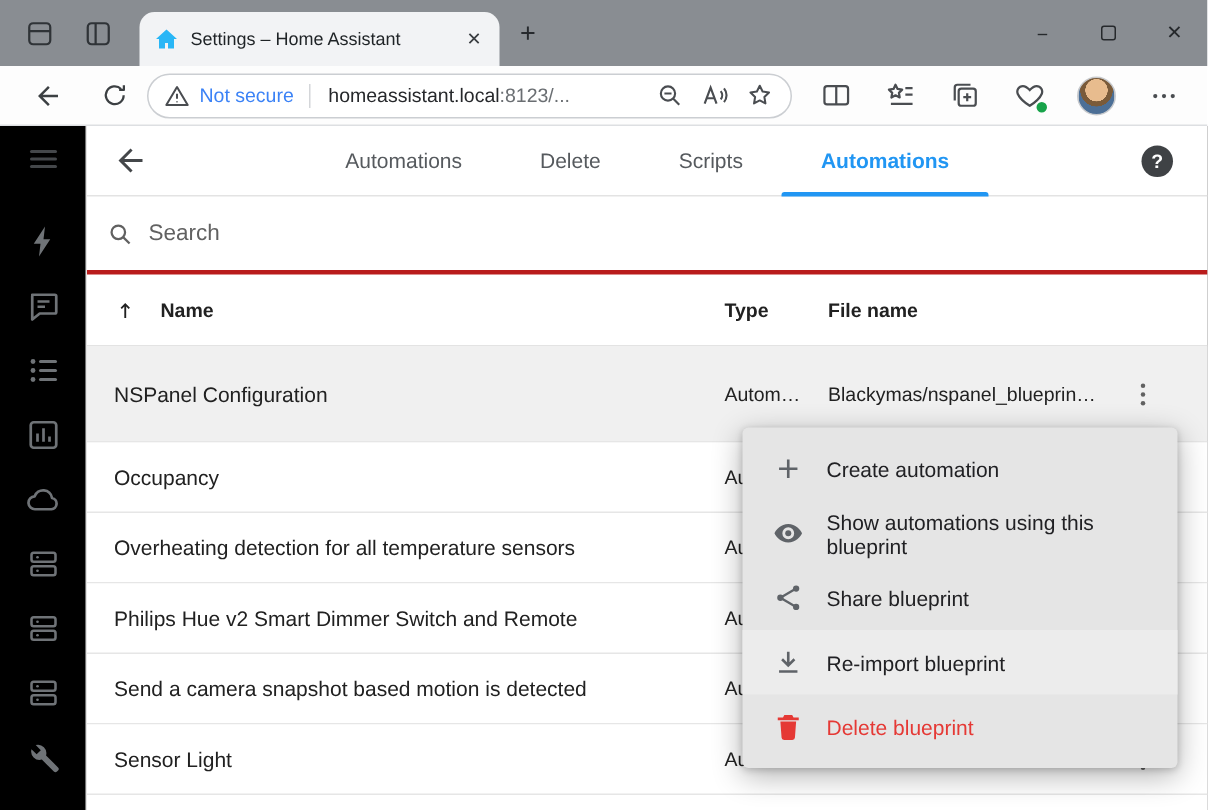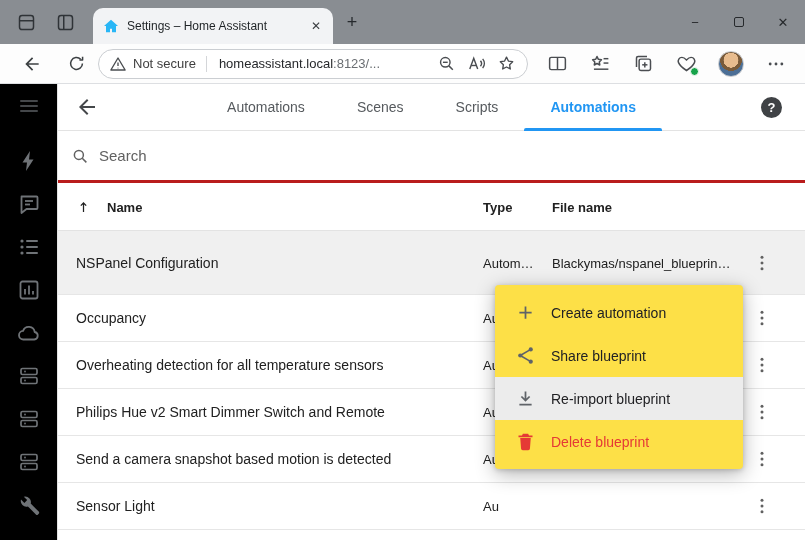--- a/index.html
+++ b/index.html
@@ -19,21 +19,21 @@
   .winctl { position: absolute; right: 0; top: 0; height: 44px; display: flex; }
   .winctl .wbtn { width: 44px; height: 44px; display: flex; align-items: center; justify-content: center; color: #26292C; font-size: 13px; }
   .max-glyph { width: 10px; height: 10px; border: 1.4px solid #26292C; border-radius: 2px; }
 
   
   .toolbar { height: 40px; background: #FDFDFD; border-bottom: 1px solid #DDDFE2; display: flex; align-items: center; padding: 0 10px; }
   .nav-ico { width: 26px; height: 26px; display: flex; align-items: center; justify-content: center; font-size: 17px; color: #3C4043; margin: 0 9px 0 9px; }
   .addr { height: 30px; flex: 0 0 430px; background: #fff; border: 1px solid #CBCED2; border-radius: 16px; display: flex; align-items: center; padding: 0 10px; }
   .sec-chip { display: flex; align-items: center; }
   .sec-ico { width: 18px; height: 18px; }
-  .sec-label { font-size: 13px; color: #404040; margin: 0 10px 0 6px; white-space: nowrap; }
+  .sec-label { font-size: 13px; color: #3b82f6; margin: 0 10px 0 6px; white-space: nowrap; }
   .addr-div { width: 1px; height: 16px; background: #D4D6D9; margin-right: 12px; }
   .host { font-size: 13px; color: #26282B; white-space: nowrap; }
   .upath { font-size: 13px; color: #6A6E72; white-space: nowrap; }
   .addr-spacer { flex: 1; }
   .mini-ico { width: 21px; height: 21px; margin-left: 9px; flex: 0 0 21px; display: flex; align-items: center; justify-content: center; font-size: 15px; color: #4A4D51; }
   .tb-right { display: flex; align-items: center; margin-left: 18px; gap: 20px; }
   .tb-right .rt-ico { width: 23px; height: 23px; position: relative; display: flex; align-items: center; justify-content: center; font-size: 17px; color: #4A4D51; }
   .green-dot { position: absolute; right: -1px; bottom: -1px; width: 9px; height: 9px; background: #17A34A; border-radius: 50%; border: 1.5px solid #FDFDFD; }
   .avatar { width: 26px; height: 26px; border-radius: 50%; border: 1px solid #C8CACD; background: radial-gradient(circle at 50% 34%, #E8BC8E 0 37%, #7A5B3A 38% 54%, #4C6F96 55% 100%); }
 
@@ -62,21 +62,21 @@
   .col-type { position: absolute; left: 425px; top: 50%; transform: translateY(-50%); white-space: nowrap; }
   .col-file { position: absolute; left: 494px; top: 50%; transform: translateY(-50%); white-space: nowrap; }
   .col-kebab { position: absolute; left: 694px; top: 50%; transform: translateY(-50%); width: 20px; height: 20px; }
   .sort-ico { width: 15px; height: 15px; }
 
   .row { height: 47px; position: relative; border-bottom: 1px solid #E6E6E6; background: #fff; font-size: 14px; color: #212121; }
   .row.hl { height: 64px; background: #F0F0F0; }
   .row .col-type, .row .col-file { font-size: 13px; }
 
   
-  .menu { position: absolute; left: 495px; top: 285px; width: 248px; background: #fde047; border-radius: 4px; padding: 6px 0; z-index: 50;
+  .menu { position: absolute; left: 495px; top: 285px; width: 290px; background: #e5e5e5; border-radius: 4px; padding: 6px 0; z-index: 50;
           box-shadow: 0 5px 20px rgba(0,0,0,0.30), 0 1px 5px rgba(0,0,0,0.18); }
   .menu-item { height: 43px; display: flex; align-items: center; padding-left: 20px; gap: 15px; font-size: 14px; color: #212124; }
   .menu-item.highlighted { background: #ECECEC; }
   .menu-item.danger { color: #E53935; }
   .menu-ico { width: 21px; height: 21px; flex: 0 0 21px; }
 </style>
 </head>
 <body>
 
 <div class="window">
@@ -287,21 +287,21 @@
     <div class="main">
 
       <div class="ha-header">
         <span class="ha-back">
           <svg viewBox="0 0 24 24" width="24" height="24" fill="#44474A">
               <path d="M20 11H7.8l5.6-5.6L12 4l-8 8 8 8 1.4-1.4L7.8 13H20z"></path>
             </svg>
         </span>
         <div class="ha-tabs">
           <span class="ha-tab">Automations</span>
-          <span class="ha-tab">Scenes</span>
+          <span class="ha-tab">Delete</span>
           <span class="ha-tab">Scripts</span>
           <span class="ha-tab active">Automations</span>
         </div>
         <span class="ha-help">?</span>
       </div>
 
       <div class="search-row">
         <span class="search-ico">
           <svg viewBox="0 0 24 24" width="18" height="18" fill="none" stroke="#616161" stroke-width="2">
               <circle cx="10.5" cy="10.5" r="6"></circle>
@@ -418,20 +418,29 @@
       <span class="menu-ico">
         <svg viewBox="0 0 24 24" width="21" height="21" fill="#5F6368">
             <path d="M11 5h2v6h6v2h-6v6h-2v-6H5v-2h6z"></path>
           </svg>
       </span>
       <span>Create automation</span>
     </div>
     <div class="menu-item">
       <span class="menu-ico">
         <svg viewBox="0 0 24 24" width="21" height="21" fill="#5F6368">
+            <path d="M12 5C6.5 5 2.7 9.2 1.5 12 2.7 14.8 6.5 19 12 19s9.3-4.2 10.5-7C21.3 9.2 17.5 5 12 5zm0 11.5a4.5 4.5 0 110-9 4.5 4.5 0 010 9z"></path>
+            <circle cx="12" cy="12" r="2.3"></circle>
+          </svg>
+      </span>
+      <span>Show automations using this blueprint</span>
+    </div>
+    <div class="menu-item">
+      <span class="menu-ico">
+        <svg viewBox="0 0 24 24" width="21" height="21" fill="#5F6368">
             <path d="M6 12L18 5M6 12l12 7" stroke="#5F6368" stroke-width="1.8" fill="none"></path>
             <circle cx="18" cy="5" r="2.4"></circle>
             <circle cx="6" cy="12" r="2.4"></circle>
             <circle cx="18" cy="19" r="2.4"></circle>
           </svg>
       </span>
       <span>Share blueprint</span>
     </div>
     <div class="menu-item highlighted">
       <span class="menu-ico">

